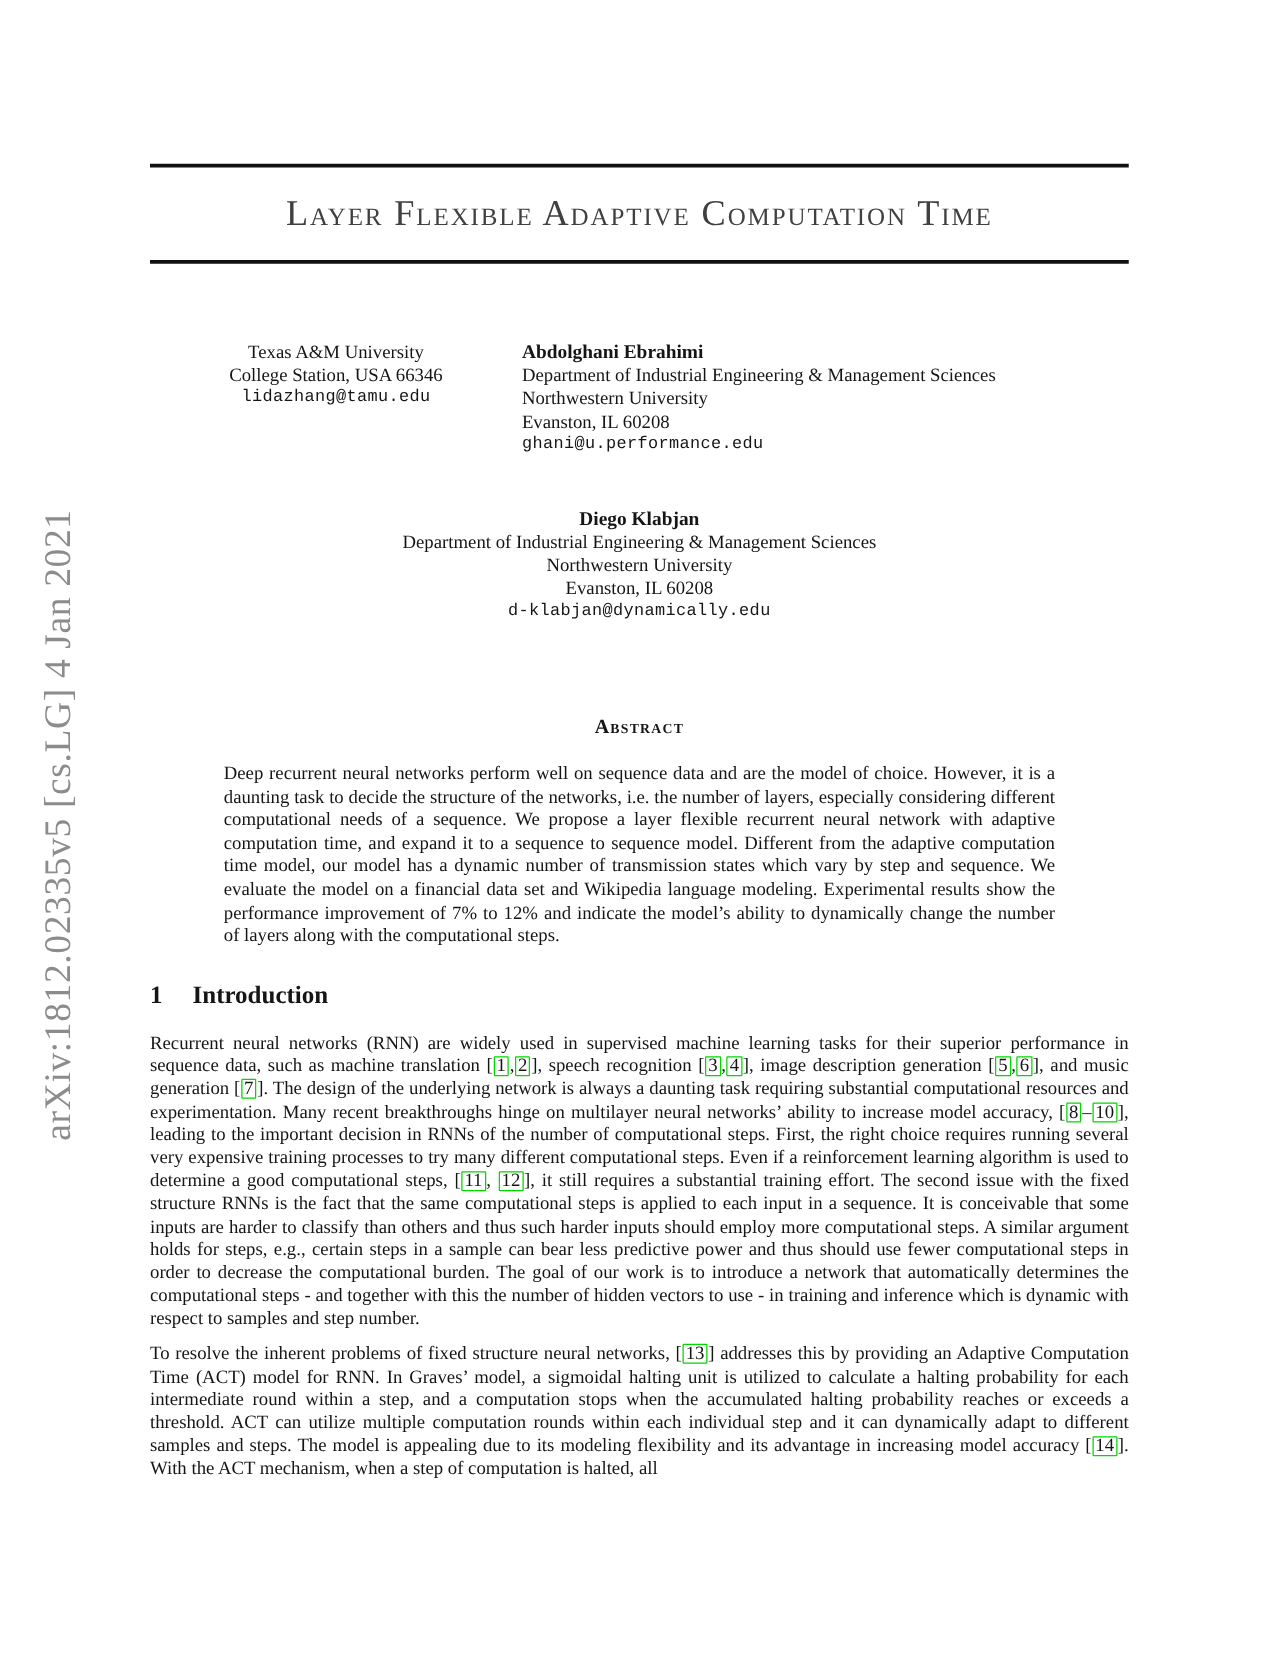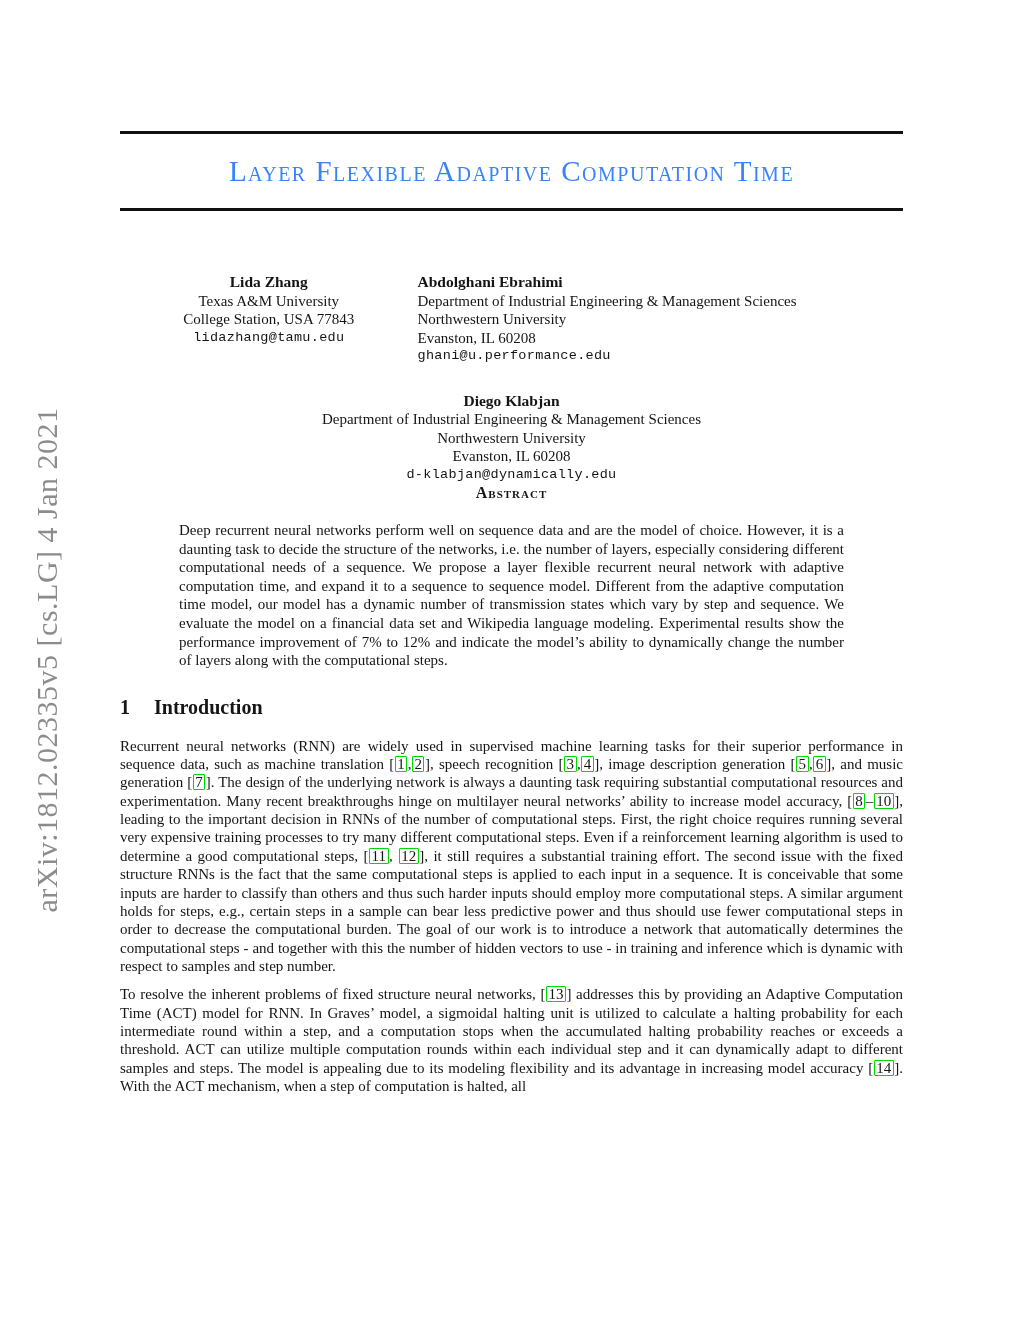--- a/index.html
+++ b/index.html
@@ -35,35 +35,36 @@
   }
   .rule-top { margin-top: 131px; }
   .title {
     margin: 0;
     text-align: center;
     font-variant: small-caps;
     font-weight: normal;
     font-size: 29px;
     line-height: 74px;
     letter-spacing: 1.5px;
-    color: #3b82f6;
+    color: #404040;
   }
   .authors-row { display: flex; margin-top: 62px; }
   .author-col-1 { width: 38%; text-align: center; }
   .author-col-2 { width: 62%; text-align: left; }
-  .author-single { margin-top: 26px; text-align: center; }
+  .author-single { margin-top: 41px; text-align: center; }
   .author-name { font-weight: bold; font-size: 15.5px; line-height: 18.5px; }
   .author-line { font-size: 15px; line-height: 18.5px; }
   .author-email {
     font-family: "Liberation Mono", "DejaVu Sans Mono", monospace;
     font-size: 13.5px;
     line-height: 18.5px;
     letter-spacing: 0.3px;
   }
   .abstract-heading {
+    margin-top: 74px;
     text-align: center;
     font-variant: small-caps;
     font-weight: bold;
     font-size: 16px;
     letter-spacing: 1px;
   }
   .abstract-text {
     margin: 19px auto 0;
     width: 665px;
     text-align: justify;
@@ -101,23 +102,22 @@
   <div class="stamp">arXiv:1812.02335v5  [cs.LG]  4 Jan 2021</div>
 
   <div class="content">
 
     <div class="rule rule-top"></div>
     <h1 class="title">Layer Flexible Adaptive Computation Time</h1>
     <div class="rule"></div>
 
     <div class="authors-row">
       <div class="author-col-1">
-        <div class="author-name">Lida Zhang</div>
         <div class="author-line">Texas A&amp;M University</div>
-        <div class="author-line">College Station, USA 77843</div>
+        <div class="author-line">College Station, USA 66346</div>
         <div class="author-email">lidazhang@tamu.edu</div>
       </div>
       <div class="author-col-2">
         <div class="author-name">Abdolghani Ebrahimi</div>
         <div class="author-line">Department of Industrial Engineering &amp; Management Sciences</div>
         <div class="author-line">Northwestern University</div>
         <div class="author-line">Evanston, IL 60208</div>
         <div class="author-email">ghani@u.performance.edu</div>
       </div>
     </div>

